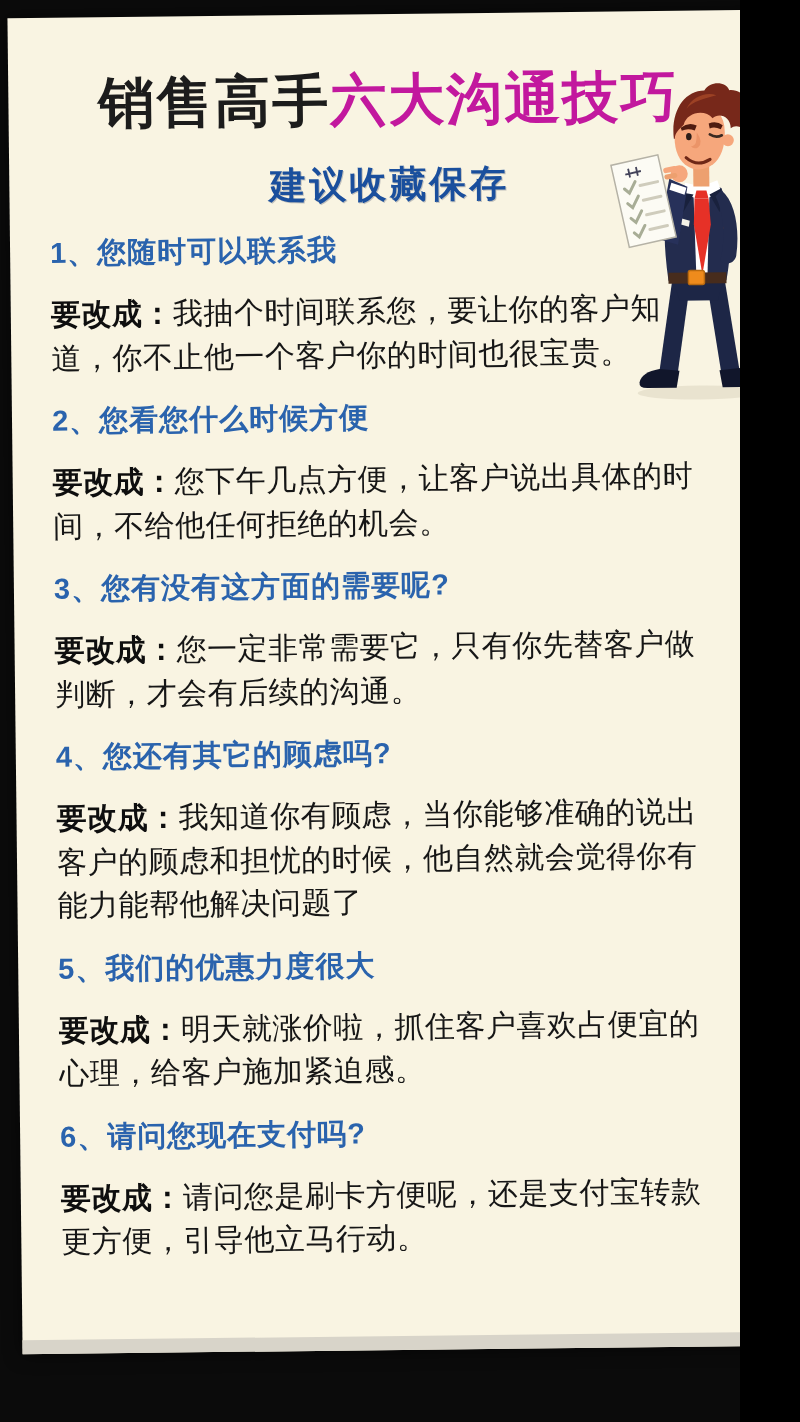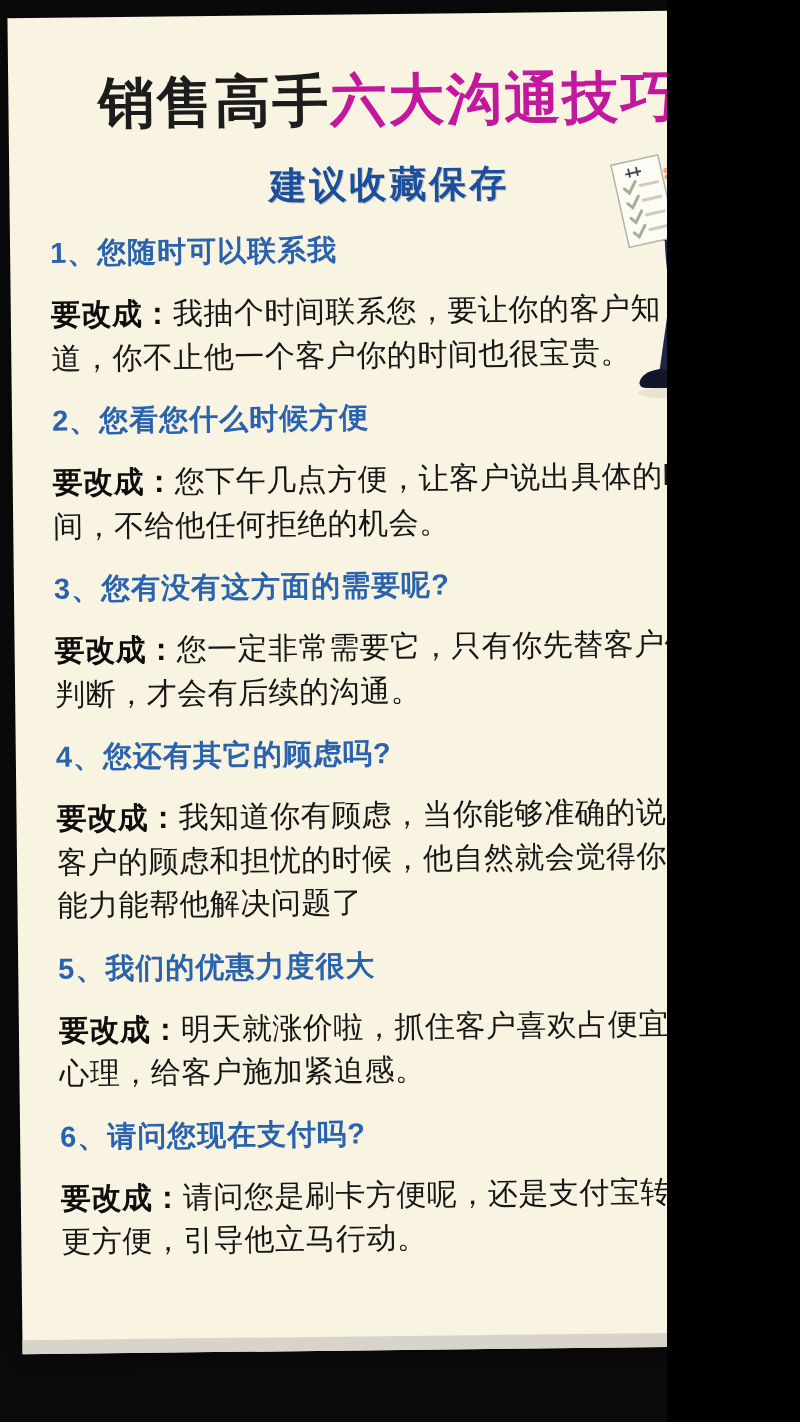--- a/index.html
+++ b/index.html
@@ -1,21 +1,21 @@
 <!DOCTYPE html>
 <html><head>
 <meta charset="utf-8">
 <style>
   * { margin: 0; padding: 0; box-sizing: border-box; }
   html, body { width: 800px; height: 1422px; background: #000; }
   body { font-family: "Liberation Sans", "DejaVu Sans", sans-serif; overflow: hidden; }
 
   .frame {
     position: relative;
-    width: 667px; height: 1422px;
+    width: 740px; height: 1422px;
     background: #0b0b0b;
     overflow: hidden;
   }
   .page {
     position: absolute;
     left: 15px; top: 14px;
     width: 760px; height: 1336px;
     background: #f9f4e2;
     border-bottom: 14px solid #d8d4c9;
     transform: rotate(-0.65deg);

